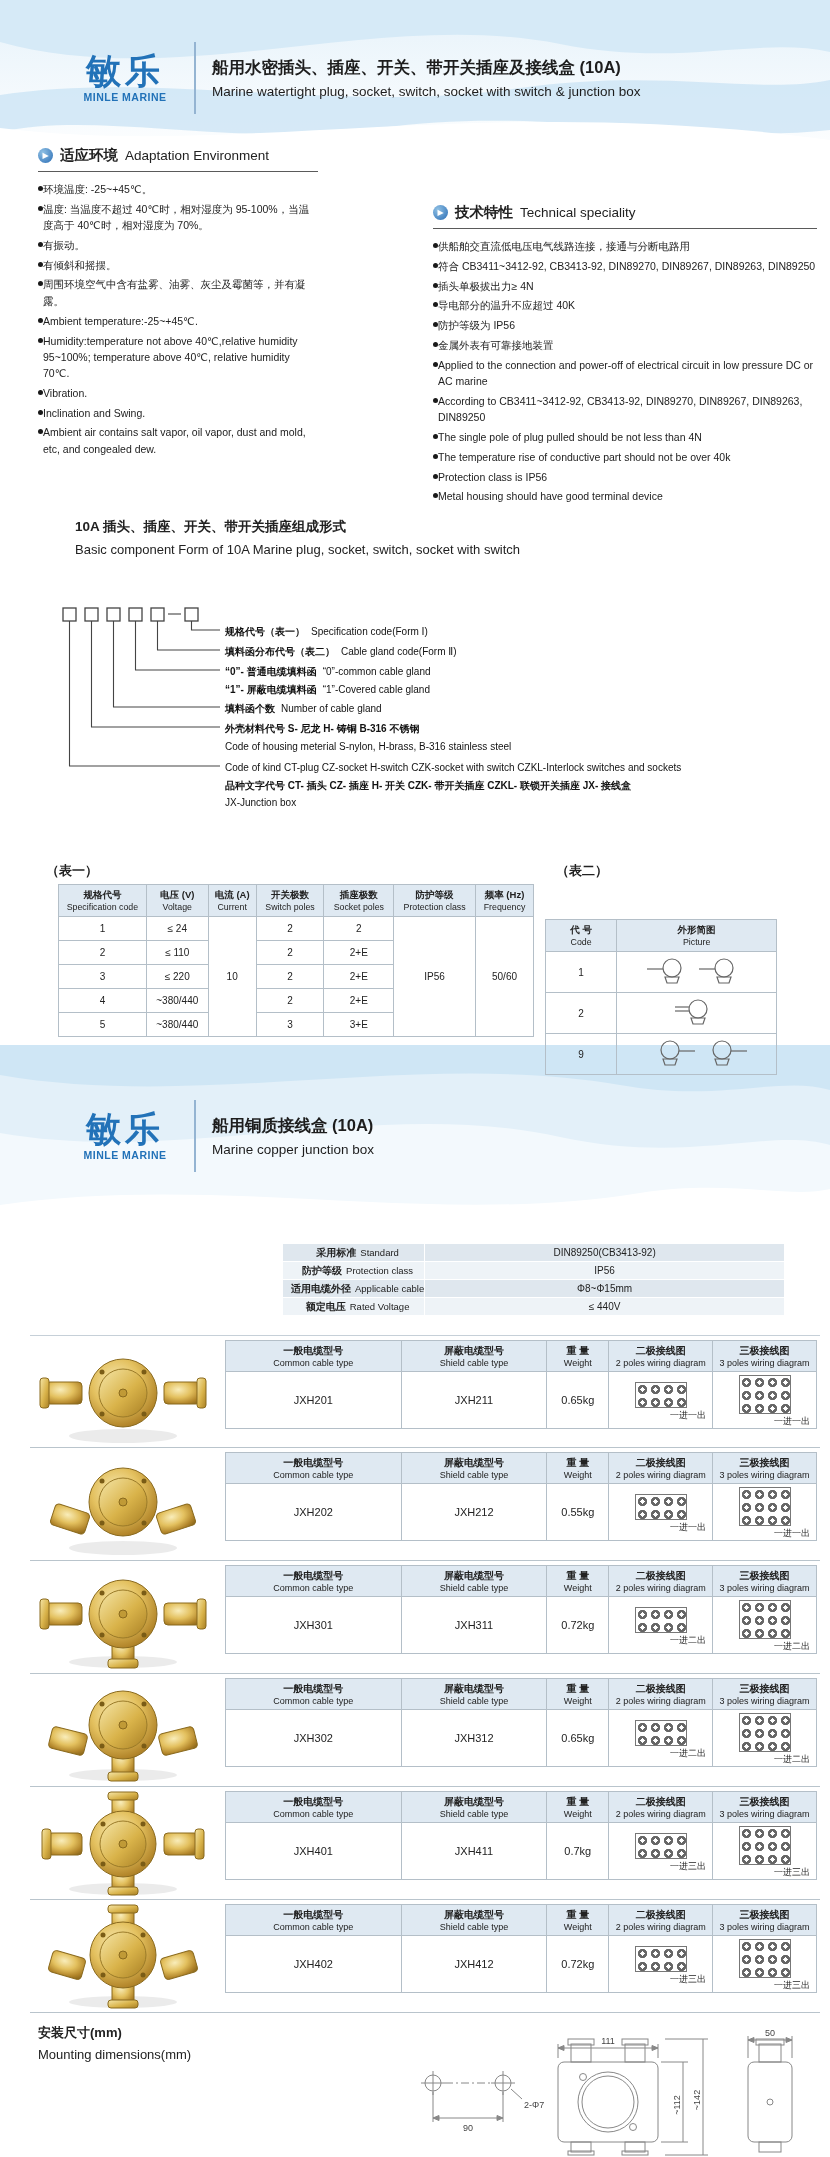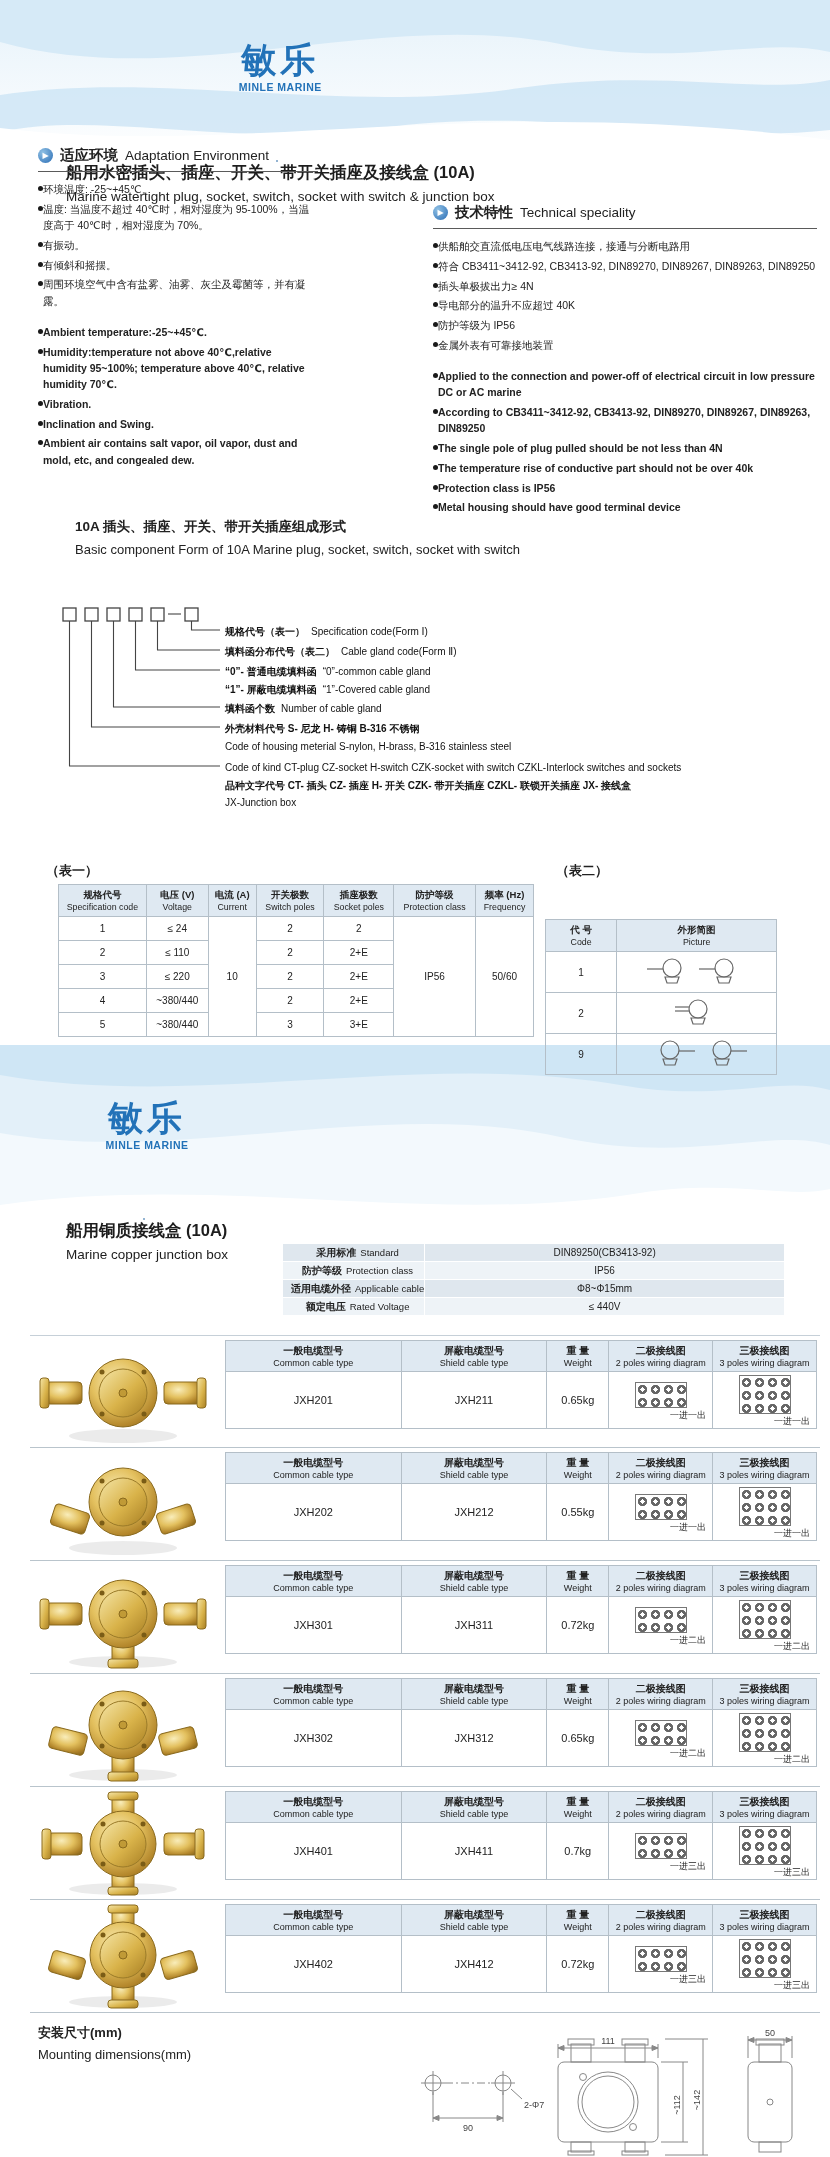--- a/index.html
+++ b/index.html
@@ -3,42 +3,42 @@
 <meta charset="utf-8">
 <style>
 * { margin:0; padding:0; box-sizing:border-box; }
 body { font-family:"Liberation Sans","DejaVu Sans",sans-serif; color:#222; background:#fff; }
 #page { position:relative; width:830px; height:2157px; background:#fff; overflow:hidden; }
 
 
 .wave { position:absolute; left:0; z-index:0; }
 
 
-.band { position:absolute; z-index:2; display:flex; align-items:center;flex-direction:column; }
+.band { position:absolute; z-index:2; display:flex; align-items:center; }
 .band1 { top:42px; left:66px; }
 .band2 { top:1100px; left:66px; }
 .logo { width:118px; text-align:center; flex:0 0 118px; }
 .logo-cn { font-size:35px; font-weight:bold; color:#2272b8; letter-spacing:4px; line-height:1.05; }
 .logo-en { font-size:10.5px; font-weight:bold; color:#2272b8; letter-spacing:.5px; margin-top:2px; }
 .vdiv { width:2px; height:72px; background:#94b4d2; margin:0 16px 0 10px; flex:0 0 2px; }
 .btitle-cn { font-size:16.5px; font-weight:bold; color:#1d1d1d; margin-bottom:5px; }
 .btitle-en { font-size:13.5px; color:#1d1d1d; }
 
 
 .col { position:absolute; z-index:2; }
 .col-adapt { left:38px; top:146px; width:280px; }
 .col-tech  { left:433px; top:203px; width:384px; }
 .chead { display:flex; align-items:center; gap:7px; border-bottom:1.5px solid #5a5a5a; padding-bottom:6px; margin-bottom:9px; }
 .hicon { width:15px; height:15px; border-radius:50%; background:radial-gradient(circle at 32% 30%, #8fc0e4, #2a6db5); color:#fff; font-size:8px; display:flex; align-items:center; justify-content:center; flex:0 0 15px; }
 .chead-cn { font-size:14.5px; font-weight:bold; }
 .chead-en { font-size:13.5px; }
 ul.blist { list-style:none; }
 .blist li { display:flex; font-size:10.5px; line-height:1.55; margin-bottom:3.5px; }
 .bdot { flex:0 0 5px; width:5px; height:5px; border-radius:50%; background:#1a1a1a; margin-top:5px; }
-.blist.en-list { margin-top:15px;font-weight:bold; }
+.blist.en-list { margin-top:4px; }
 
 
 .compform { position:absolute; left:75px; top:518px; z-index:2; }
 .compform-cn { font-size:13.5px; font-weight:bold; margin-bottom:6px; }
 .compform-en { font-size:13px; }
 
 .diagram { position:absolute; left:60px; top:598px; width:580px; height:240px; z-index:2; }
 .diagram svg { position:absolute; left:0; top:0; }
 .dlabel { position:absolute; left:165px; font-size:10px; line-height:1.75; white-space:nowrap; color:#111; }
 .dlabel b { font-weight:bold; margin-right:6px; }

